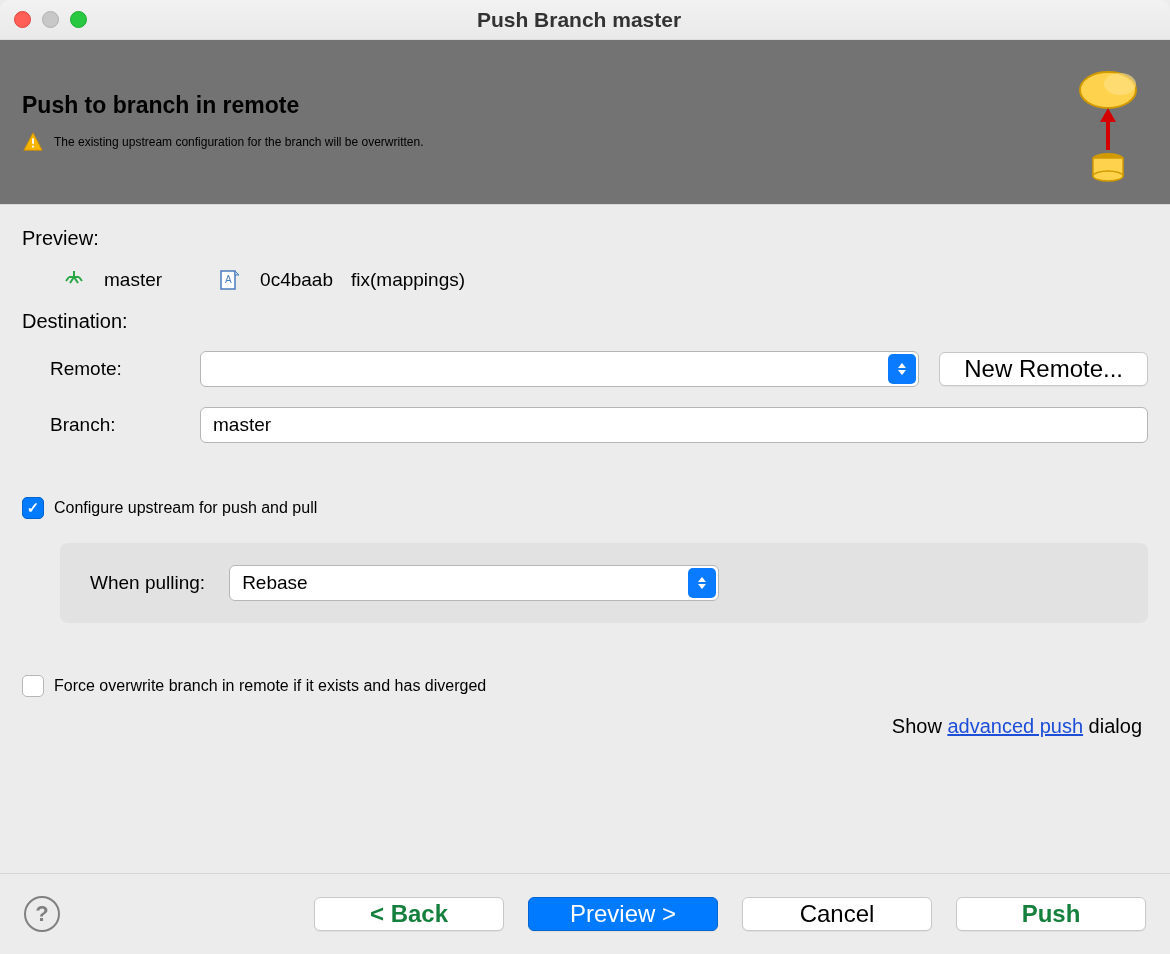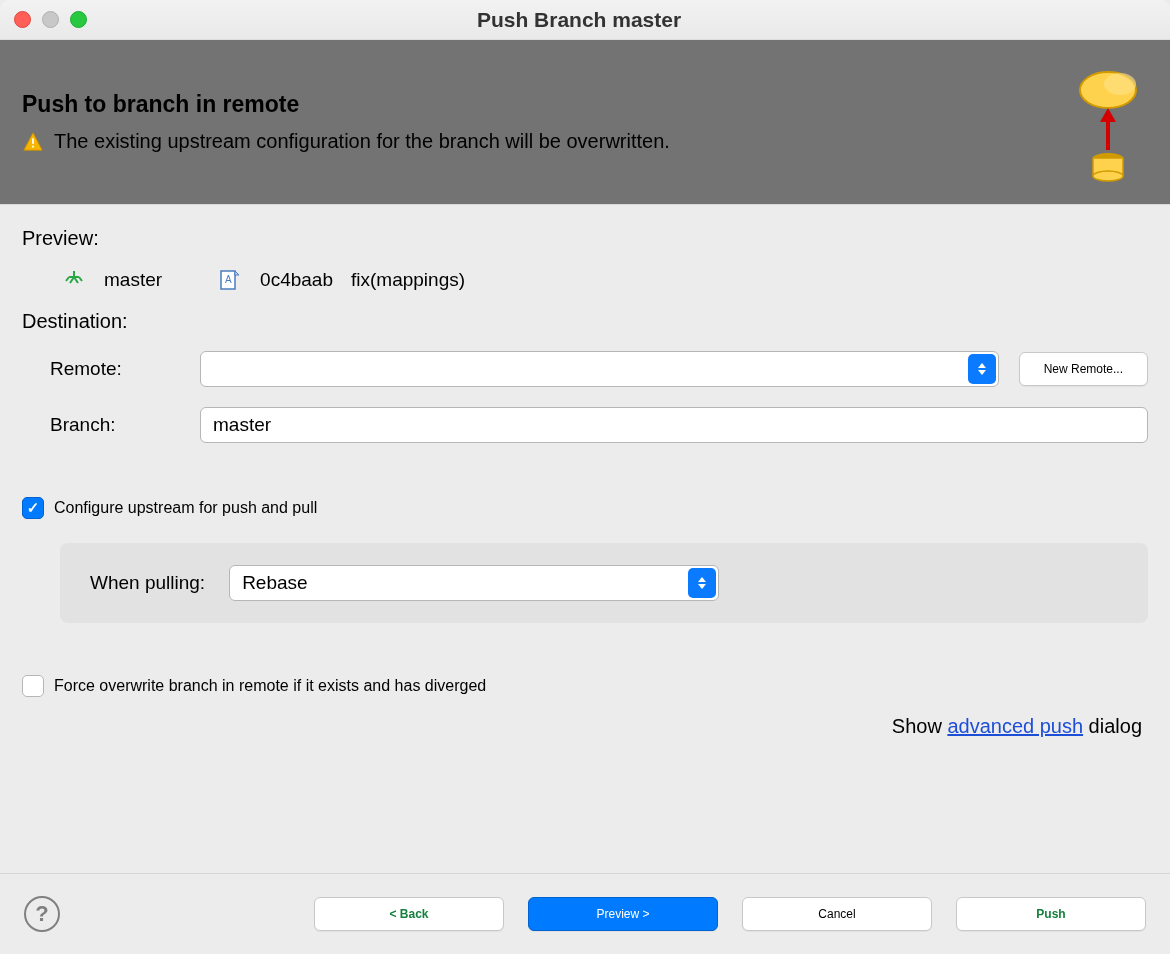--- a/index.html
+++ b/index.html
@@ -35,21 +35,21 @@
     background: #737373;
     border-bottom: 1px solid #d9d9d9;
     display: flex;
     align-items: center;
     padding: 22px 22px 22px 22px;
     position: relative;
     min-height: 130px;
   }
   .header-left { flex: 1; }
   .header-title { font-size: 23px; font-weight: 700; margin-bottom: 12px; }
-  .header-msg { display:flex; align-items:center; gap:10px; font-size:20px; }
+  .header-msg { display:flex; align-items:center; gap:10px; font-size:12px; }
   .warn-icon svg { width:22px; height:22px; display:block; }
   .header-graphic { width:80px; position:relative; height:120px; }
   .content {
     flex: 1;
     padding: 22px;
     background:#ececec;
     display:flex; flex-direction:column; gap:18px;
   }
   .label { font-size:20px; }
   .source-row, .dest-row { display:flex; align-items:center; gap:18px; }
@@ -77,21 +77,21 @@
   }
   .select-wrap .arrow::before { border-bottom:5px solid #fff; }
   .select-wrap .arrow::after { border-top:5px solid #fff; }
   .input {
     background:#fff; border:1px solid #b6b6b6; border-radius:6px;
     height:36px; padding:0 12px; width:100%; font-size:19px;
     outline:none;
   }
   .btn {
     background:#fff; border:1px solid #c8c8c8; border-radius:6px;
-    height:34px; padding:0 24px; font-size:12px; cursor:pointer;
+    height:34px; padding:0 24px; font-size:24px; cursor:pointer;
     box-shadow: 0 1px 1px rgba(0,0,0,.05);
   }
   .btn-primary {
     background:#007aff; border:1px solid #0063d1; color:#fff;
   }
   .btn-disabled { color:#15803d;font-weight:bold; }
   .checkbox-row { display:flex; align-items:center; gap:10px; font-size:16px; }
   .checkbox {
     width:22px;height:22px;border-radius:5px;border:1px solid #b6b6b6;background:#fff;
     display:inline-flex;align-items:center;justify-content:center;

